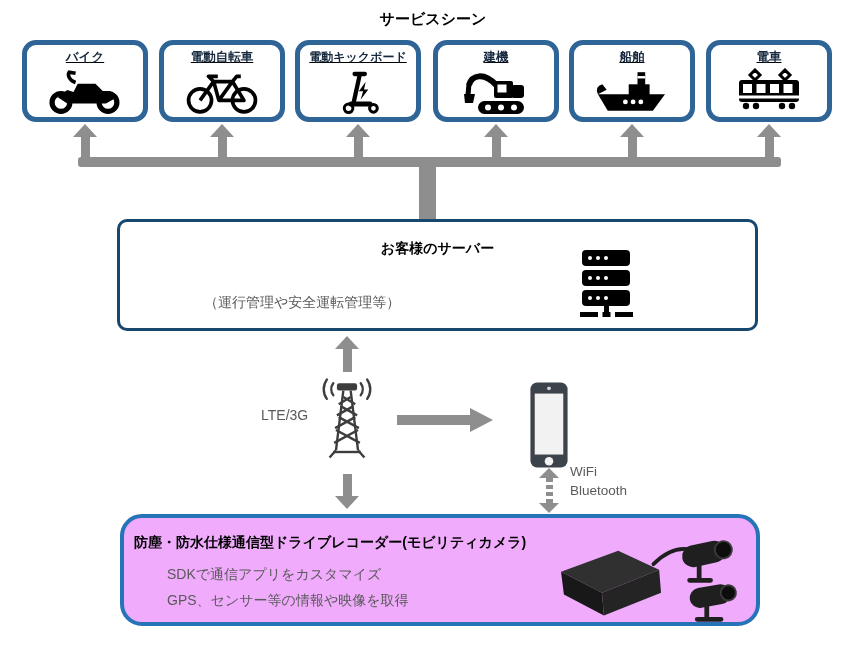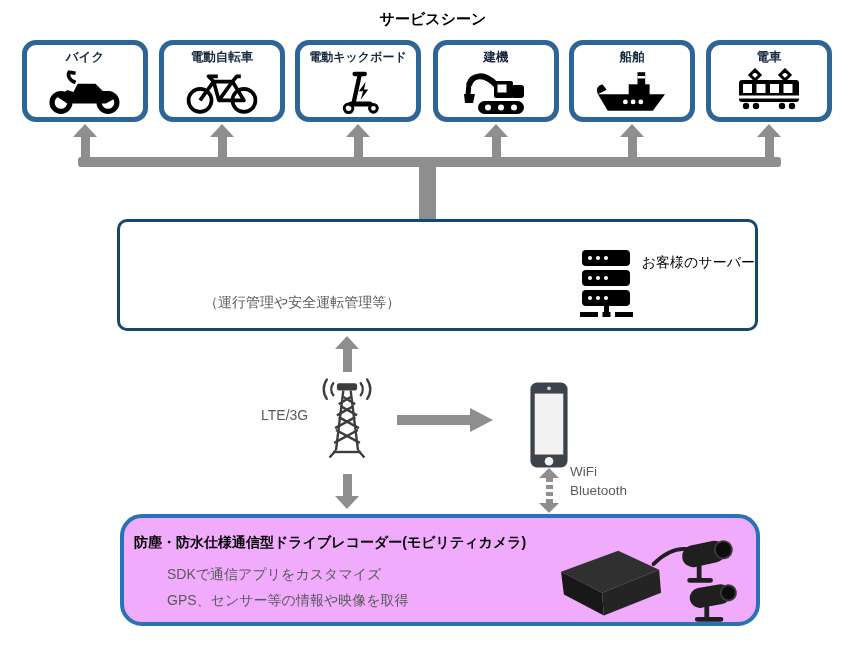--- a/index.html
+++ b/index.html
@@ -5,21 +5,21 @@
   html,body{margin:0;padding:0;background:#fff;}
   body{font-family:"Liberation Sans","DejaVu Sans",sans-serif;}
   .canvas{position:relative;width:850px;height:655px;background:#fff;overflow:hidden;}
 
   .diagram-title{position:absolute;left:8px;top:10px;width:850px;text-align:center;
     font-size:15px;font-weight:bold;color:var(--heading-text,#000);}
 
   
   .scene-box{position:absolute;top:40px;width:126px;height:82px;box-sizing:border-box;
     border:5px solid var(--scene-box-border,#2f6496);border-radius:14px;background:#fff;
-    display:flex;flex-direction:column;align-items:center;}
+    display:flex;flex-direction:column;align-items:center;text-decoration:underline;}
   .scene-label{font-size:12.5px;font-weight:bold;color:#16293f;margin-top:4px;white-space:nowrap;}
   .scene-icon{flex:1;display:flex;align-items:center;justify-content:center;width:100%;}
   .scene-icon svg{display:block;}
 
   
   .hbar{position:absolute;left:78px;top:157px;width:703px;height:10px;background:var(--arrow-gray,#8e8e8e);border-radius:3px;}
   .trunk{position:absolute;left:419px;top:166px;width:17px;height:53px;background:var(--arrow-gray,#8e8e8e);}
 
   
   .arrow-up{position:absolute;width:24px;}
@@ -47,21 +47,21 @@
     border-bottom:10px solid var(--arrow-gray,#8e8e8e);}
   .arrow-dotted .shaft{width:7px;height:25px;margin:0 auto;
     background:repeating-linear-gradient(to bottom,var(--arrow-gray,#8e8e8e) 0 4px,transparent 4px 7px);}
   .arrow-dotted .head-down{width:0;height:0;margin:0 auto;
     border-left:10px solid transparent;border-right:10px solid transparent;
     border-top:10px solid var(--arrow-gray,#8e8e8e);}
 
   
   .server-box{position:absolute;left:117px;top:219px;width:641px;height:112px;box-sizing:border-box;
     border:3px solid var(--server-box-border,#17466e);border-radius:10px;background:#fff;}
-  .server-title{text-align:right;margin-top:32px;font-size:14px;font-weight:normal;color:var(--heading-text,#000);}
+  .server-title{text-align:center;margin-top:18px;font-size:14px;font-weight:bold;color:var(--heading-text,#000);}
   .server-line1{position:absolute;left:84px;top:53px;font-size:14px;color:var(--muted-text,#5a5a5a);}
   .server-line2{position:absolute;left:84px;top:72px;font-size:14px;color:var(--muted-text,#5a5a5a);}
   .server-rack{position:absolute;left:454px;top:26px;}
 
   
   .lte-label{position:absolute;left:261px;top:407px;font-size:14px;color:var(--muted-text,#5a5a5a);}
   .tower{position:absolute;left:303px;top:372px;}
   .phone{position:absolute;left:529px;top:381px;}
   .wifi-label{position:absolute;left:570px;top:462px;font-size:13.5px;line-height:19px;color:var(--muted-text,#5a5a5a);}
 

